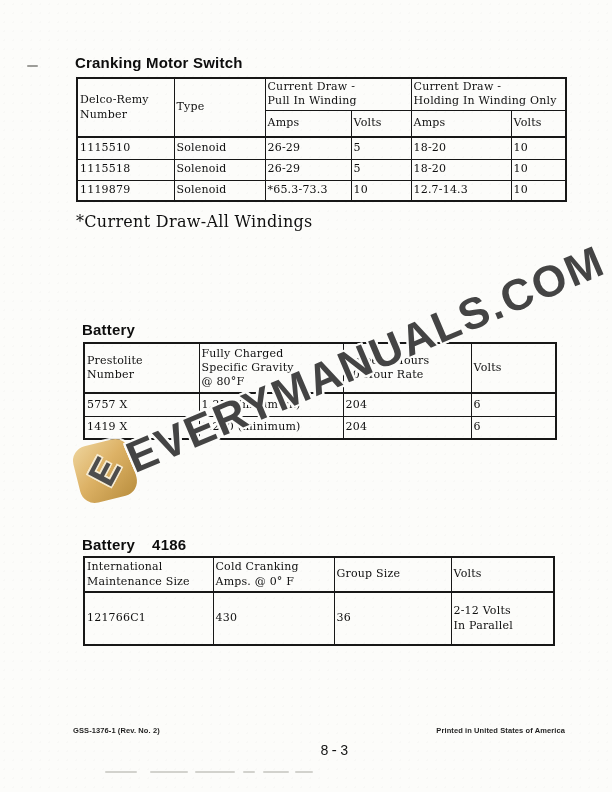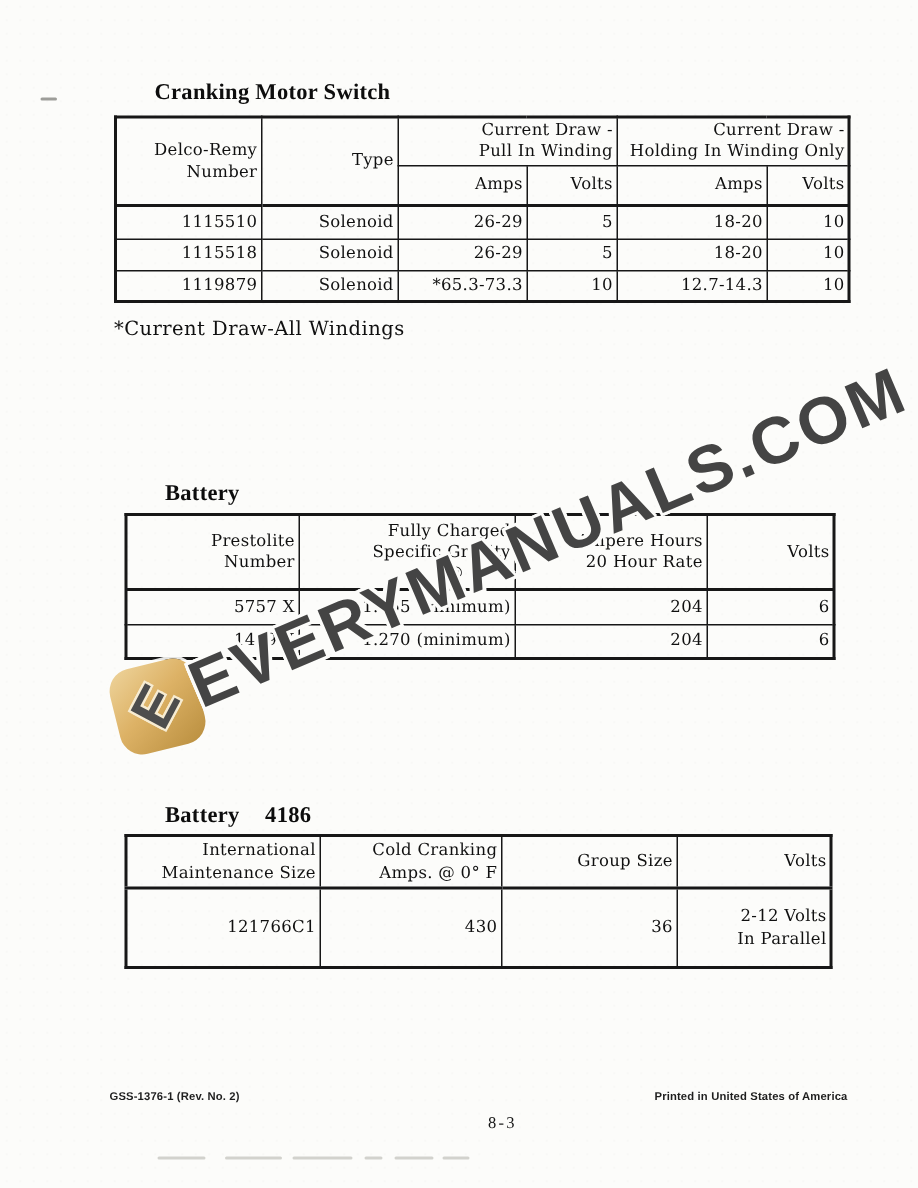--- a/index.html
+++ b/index.html
@@ -7,43 +7,42 @@
     position:relative; width:612px; height:792px; margin:0 auto;
     background-color:#fcfcfa;
     background-image:radial-gradient(rgba(0,0,0,0.016) 1px, transparent 1px);
     background-size:9px 9px;
     overflow:hidden;
     font-family:"DejaVu Serif", serif;
     color:#141414;
   }
   .sec-title{
     position:absolute;
-    font-family:Liberation Serif, serif;
+    font-family:Liberation Sans, sans-serif;
     font-weight:bold; font-size:15px; letter-spacing:.2px; color:#0d0d0d;
     white-space:nowrap;
-    margin-left:28px;
   }
   .model-num{ margin-left:17px; }
 
   table.doc{
     position:absolute; border-collapse:collapse; table-layout:fixed;
     border:2px solid #171717; background:transparent;
   }
   table.doc td, table.doc th{
     border:1.5px solid #171717;
     font-family:"DejaVu Serif", serif; font-weight:normal;
     font-size:11px; line-height:1.3; letter-spacing:.2px;
-    color:#101010; text-align:right; vertical-align:middle;
+    color:#101010; text-align:left; vertical-align:middle;
     white-space:pre-line; padding:1px 2px;
   }
   .hb{ border-bottom-width:2.5px !important; }
 
   .footnote{
     position:absolute; left:76px; top:212px;
-    font-size:13px; letter-spacing:.3px; color:#101010;
+    font-size:16px; letter-spacing:.3px; color:#101010;
   }
 
   
   .wm-logo{
     position:absolute; left:76px; top:442px; width:58px; height:58px;
     border-radius:15px;
     background:linear-gradient(145deg,#eed49c 0%, #ddb266 45%, #b98e3e 100%);
     transform:rotate(-14deg);
     display:flex; align-items:center; justify-content:center;
     z-index:30;
@@ -68,21 +67,21 @@
 
   .footer-note{
     position:absolute; top:726px;
     font-family:"Liberation Sans", sans-serif; font-weight:bold;
     font-size:7.5px; letter-spacing:.1px; color:#1e1e1e; white-space:nowrap;
   }
   .footer-left{ left:73px; }
   .footer-right{ right:47px; }
   .page-number{
     position:absolute; left:300px; top:743px; width:70px; text-align:center;
-    font-family:Liberation Serif, serif; font-size:11px; letter-spacing:1.5px;
+    font-family:Liberation Mono, monospace; font-size:14px; letter-spacing:1.5px;
     color:#141414;
   }
 
   .artifact{ position:absolute; background:#a9a9a5; border-radius:1px; }
   .dash-top-left{ left:27px; top:65px; width:11px; height:2px; background:#9d9d99; }
   .bottom-dash{ top:771px; height:1.5px; background:#d2d2cd; }
 </style>
 </head>
 <body>
 

